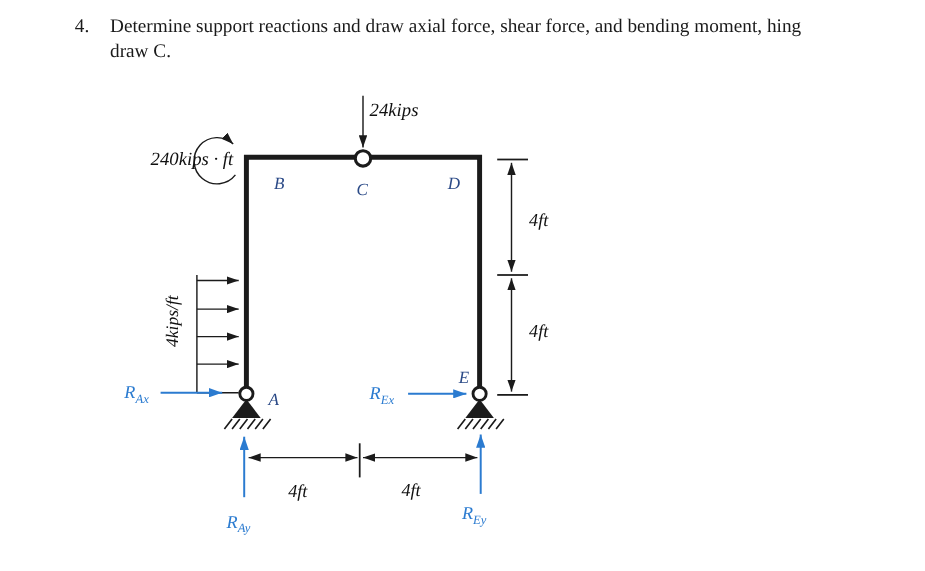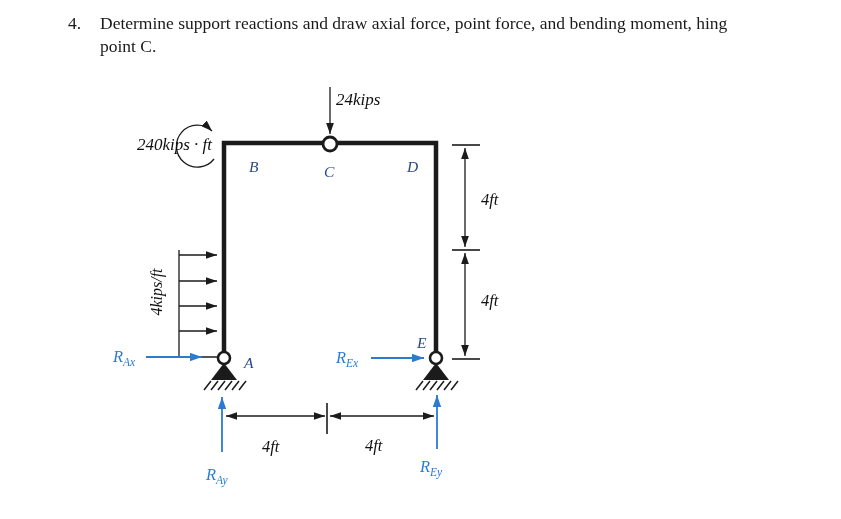--- a/index.html
+++ b/index.html
@@ -31,22 +31,22 @@
   .sub{font-size:11.5px;}
 </style>
 </head>
 <body>
 
 <div class="page">
 
   <div class="problem">
     <span class="num">4.</span>
     <div class="ptext">
-      <div class="l1">Determine support reactions and draw axial force, point force, and bending moment, hing</div>
-      <div class="l2">point C.</div>
+      <div class="l1">Determine support reactions and draw axial force, shear force, and bending moment, hing</div>
+      <div class="l2">draw C.</div>
     </div>
   </div>
 
   <svg class="dgm" viewBox="0 0 841 519">
     <defs>
       <marker id="mA" viewBox="0 0 10 7" refX="10" refY="3.5" markerWidth="11" markerHeight="7.7" markerUnits="userSpaceOnUse" orient="auto-start-reverse">
         <path d="M0,0 L10,3.5 L0,7 Z" class="mk-black"></path>
       </marker>
       <marker id="mB" viewBox="0 0 10 7" refX="10" refY="3.5" markerWidth="12" markerHeight="8.4" markerUnits="userSpaceOnUse" orient="auto-start-reverse">
         <path d="M0,0 L10,3.5 L0,7 Z" class="mk-blue"></path>

